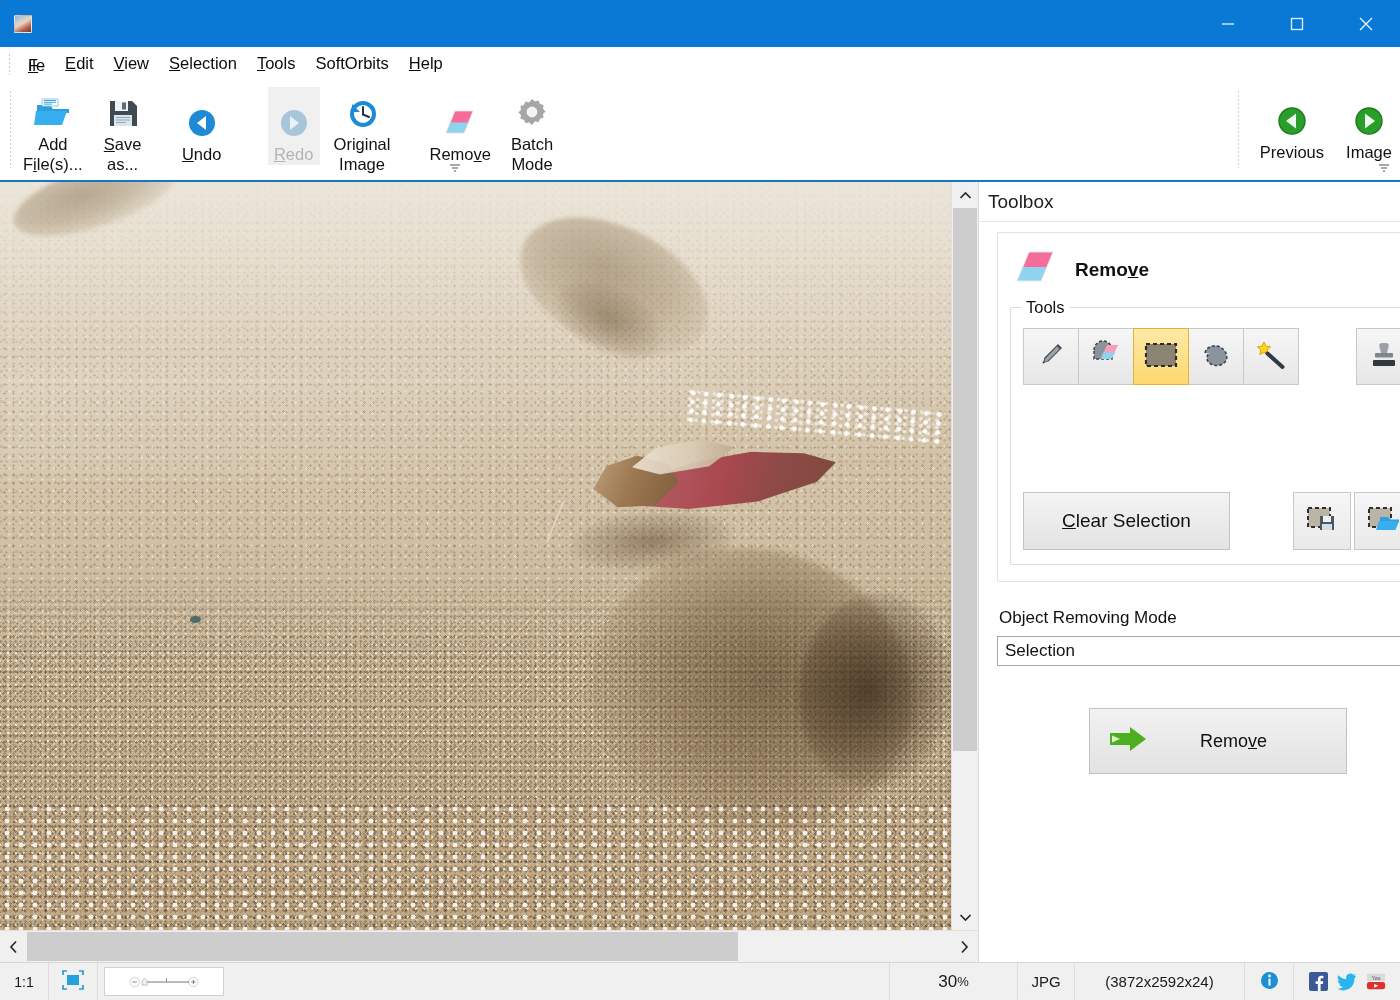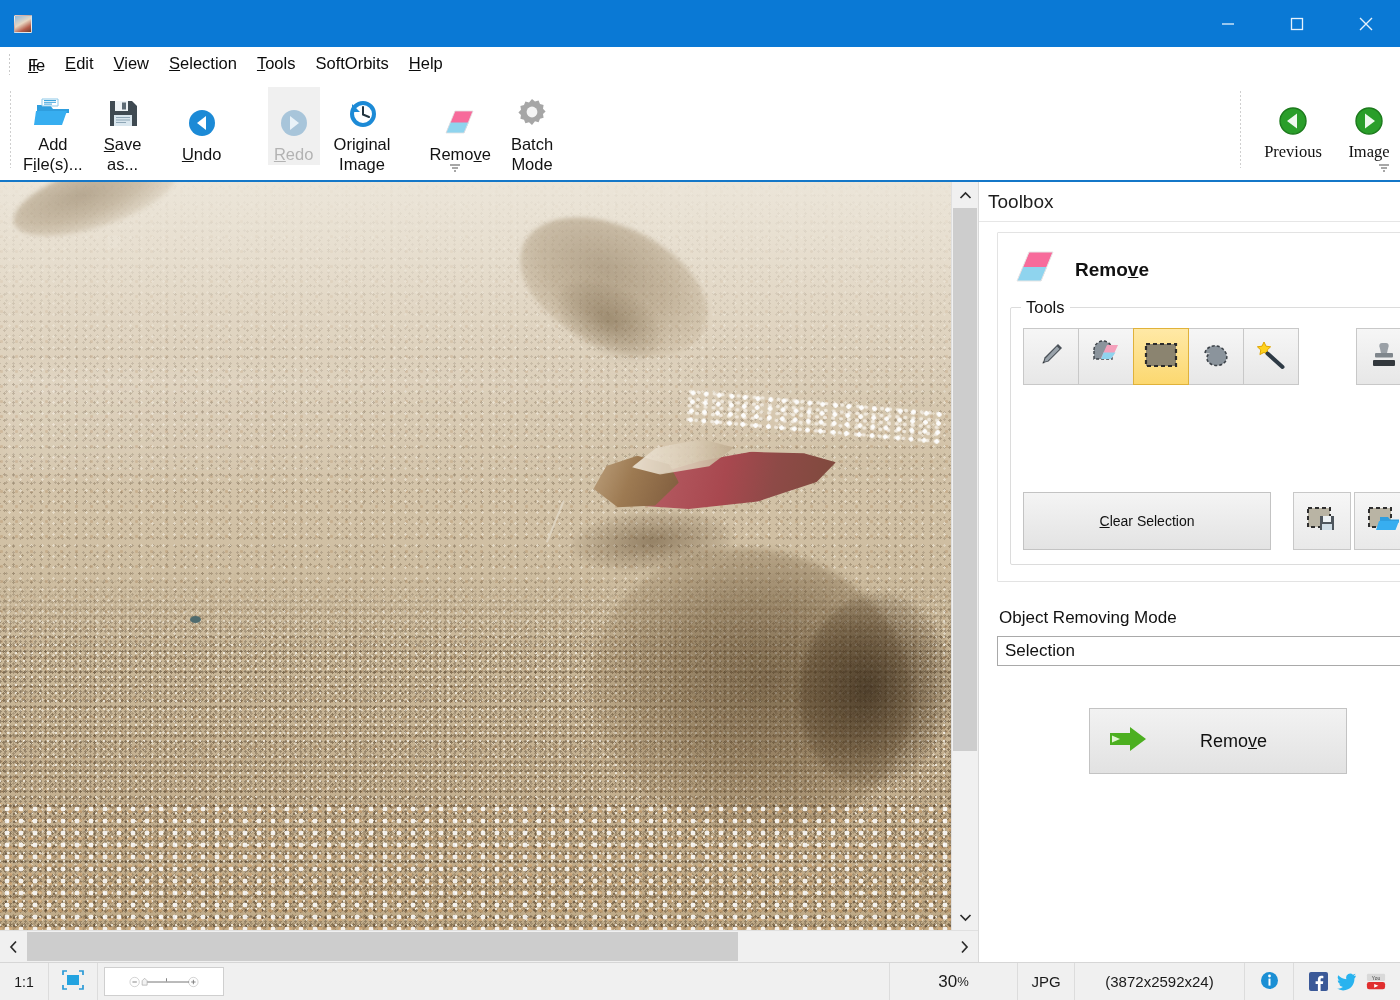--- a/index.html
+++ b/index.html
@@ -57,21 +57,21 @@
     display: flex; flex-direction: column; align-items: center; justify-content: flex-start;
     min-width: 52px; padding: 4px 5px 0; cursor: default; border: 1px solid transparent;
   }
   .tbtn.disabled { background: #f0f0f0; margin-left: 32px; }
   .tbtn .ico { height: 42px; display: flex; align-items: center; justify-content: center; }
   .tbtn .lbl {
     font-size: 16.5px; color: #121212; text-align: center; line-height: 20px; white-space: nowrap;
   }
   .tbtn.disabled .lbl { color: #b3b3b3; }
   .tbtn .lbl u { text-decoration: underline; }
-  .tb-right { margin-left: auto; display: flex; align-items: stretch; font-family: Liberation Serif, serif; }
+  .tb-right { margin-left: auto; display: flex; align-items: stretch; }
   .tb-overflow { position: absolute; bottom: 5px; font-size: 11px; color: #777; }
 
   
   .bodyrow { flex: 1 1 auto; display: flex; min-height: 0; }
 
   
   .viewwrap { position: relative; display: flex; flex-direction: column; flex: 0 0 978px; }
   .viewrow { display: flex; flex: 1 1 auto; min-height: 0; }
   .canvas {
     position: relative; overflow: hidden; flex: 1 1 auto;
@@ -229,22 +229,22 @@
     width: 56px; height: 57px; border: 1px solid #c8c8c8; background: linear-gradient(#f6f6f6,#e7e7e7);
     display: flex; align-items: center; justify-content: center; margin-right: -1px;
   }
   .tool-btn.active {
     background: linear-gradient(#ffe9a6,#fcd870); border-color: #e0b23a; position: relative; z-index: 2;
   }
   .tool-btn.standalone { margin-left: 58px; margin-right: 0; }
   .tool-blank { flex: 1 1 auto; height: 97px; }
   .actions-row { display: flex; align-items: center; margin-top: 10px; }
   .clear-btn {
-    width: 248px; height: 58px; border: 1px solid #c3c3c3; background: linear-gradient(#f4f4f4,#e3e3e3);
-    font-size: 14px; color: #111; display: flex; align-items: center; justify-content: center; text-align: center;
+    width: 207px; height: 58px; border: 1px solid #c3c3c3; background: linear-gradient(#f4f4f4,#e3e3e3);
+    font-size: 19px; color: #111; display: flex; align-items: center; justify-content: center; text-align: center;
   }
   .clear-btn u { text-decoration: underline; }
   .sel-io { margin-left: auto; display: flex; }
   .sel-btn {
     width: 58px; height: 58px; border: 1px solid #c8c8c8; background: linear-gradient(#f6f6f6,#e9e9e9);
     display: flex; align-items: center; justify-content: center; margin-left: 3px;
   }
 
   .orm-label { font-size: 17px; color: #111; margin: 26px 0 8px 2px; }
   .combo {

